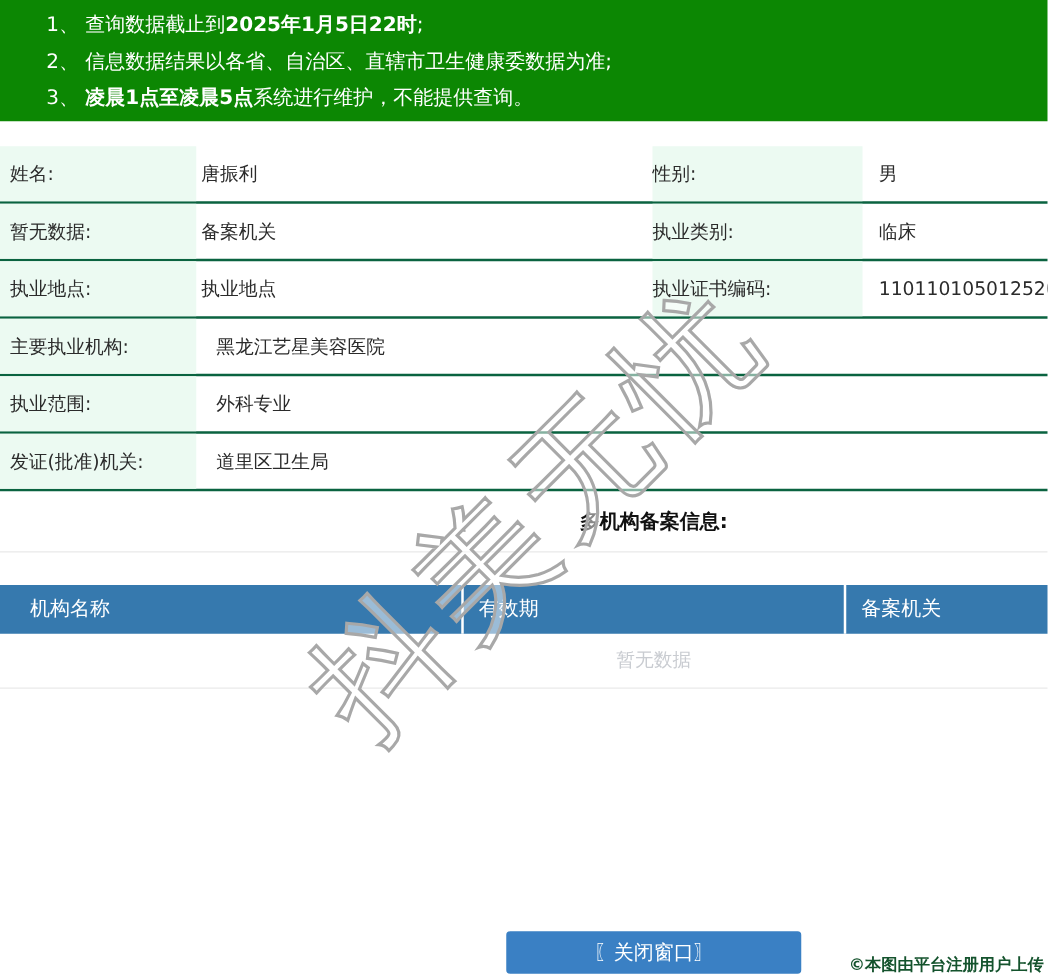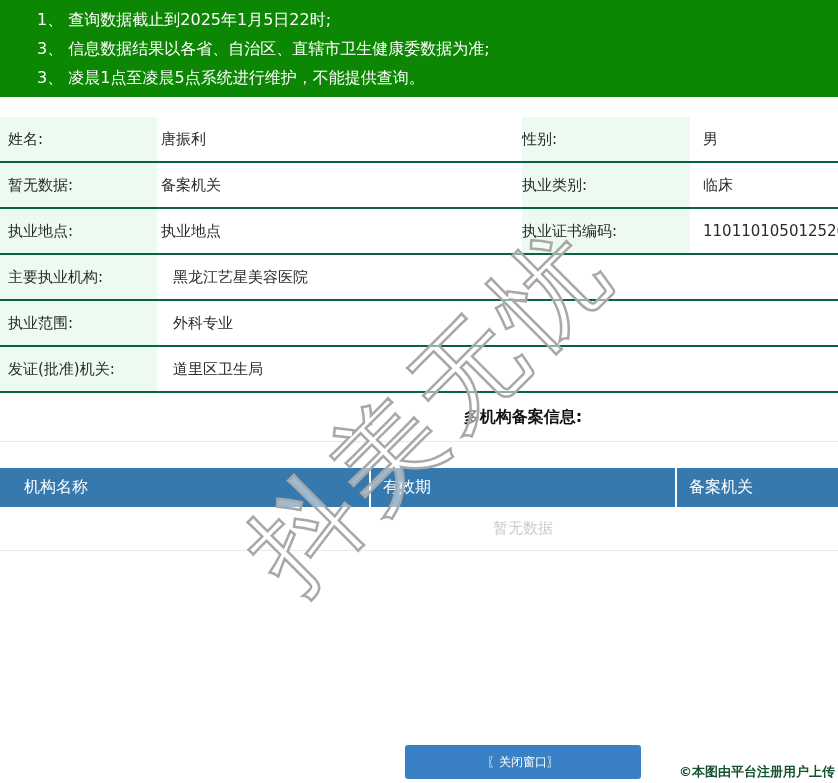--- a/index.html
+++ b/index.html
@@ -10,21 +10,21 @@
     color:#333;
   }
   .page{width:1046px;position:relative;}
 
   
   .notice{
     background:#0c8703;color:#ffffff;
     padding:5px 0 5px 37px;height:87px;box-sizing:content-box;
   }
   .notice-line{font-size:16px;line-height:29px;white-space:nowrap;}
-  .notice-line b{font-weight:400;}
+  .notice-line b{font-weight:700;}
 
   
   .profile{margin-top:20px;}
   .prow{display:flex;height:44px;border-bottom:2px solid #0a6340;align-items:stretch;font-size:15px;color:#2b2b2b;}
   .cell{display:flex;align-items:center;box-sizing:border-box;}
   .lbl{background:#ecfaf2;}
   .lbl.c1{width:157px;padding-left:8px;}
   .val.c1{width:365px;padding-left:4px;}
   .lbl.c2{width:168px;padding-left:0;}
   .val.c2{flex:1;padding-left:13px;white-space:nowrap;}
@@ -45,21 +45,21 @@
   .fcol.f3{flex:1;padding-left:12px;}
   .empty-row{
     height:43px;display:flex;align-items:center;justify-content:center;
     color:#c9ccd1;font-size:15px;border-bottom:1px solid #eaeaea;
   }
 
   
   .btn-area{margin-top:194px;text-align:center;}
   .close-btn{
     width:236px;height:34px;background:#3a80c4;color:#ffffff;
-    border:none;border-radius:3px;font-size:12px;cursor:pointer;
+    border:none;border-radius:3px;font-size:16px;cursor:pointer;
     font-family:"DejaVu Sans","Liberation Sans",sans-serif;
   }
 
   
   .watermark{
     position:absolute;left:195px;top:345px;width:470px;
     text-align:center;transform:rotate(-45deg);transform-origin:center;
     font-size:106px;letter-spacing:8px;line-height:130px;white-space:nowrap;
     color:rgba(255,255,255,0.5);
     -webkit-text-stroke:2.5px #a8a8a8;
@@ -74,21 +74,21 @@
     text-align:center;
   }
 </style>
 </head>
 <body>
 
 <div class="page">
 
   <div class="notice">
     <div class="notice-line"><span>1、 查询数据截止到</span><b>2025年1月5日22时</b><span>;</span></div>
-    <div class="notice-line"><span>3、 信息数据结果以各省、自治区、直辖市卫生健康委数据为准;</span><b></b><span></span></div>
+    <div class="notice-line"><span>2、 信息数据结果以各省、自治区、直辖市卫生健康委数据为准;</span><b></b><span></span></div>
     <div class="notice-line"><span>3、 </span><b>凌晨1点至凌晨5点</b><span>系统进行维护，不能提供查询。</span></div>
   </div>
 
   <div class="profile">
     <div class="prow">
       <div class="cell lbl c1">姓名:</div>
       <div class="cell val c1">唐振利</div>
       <div class="cell lbl c2">性别:</div>
       <div class="cell val c2">男</div>
     </div>

